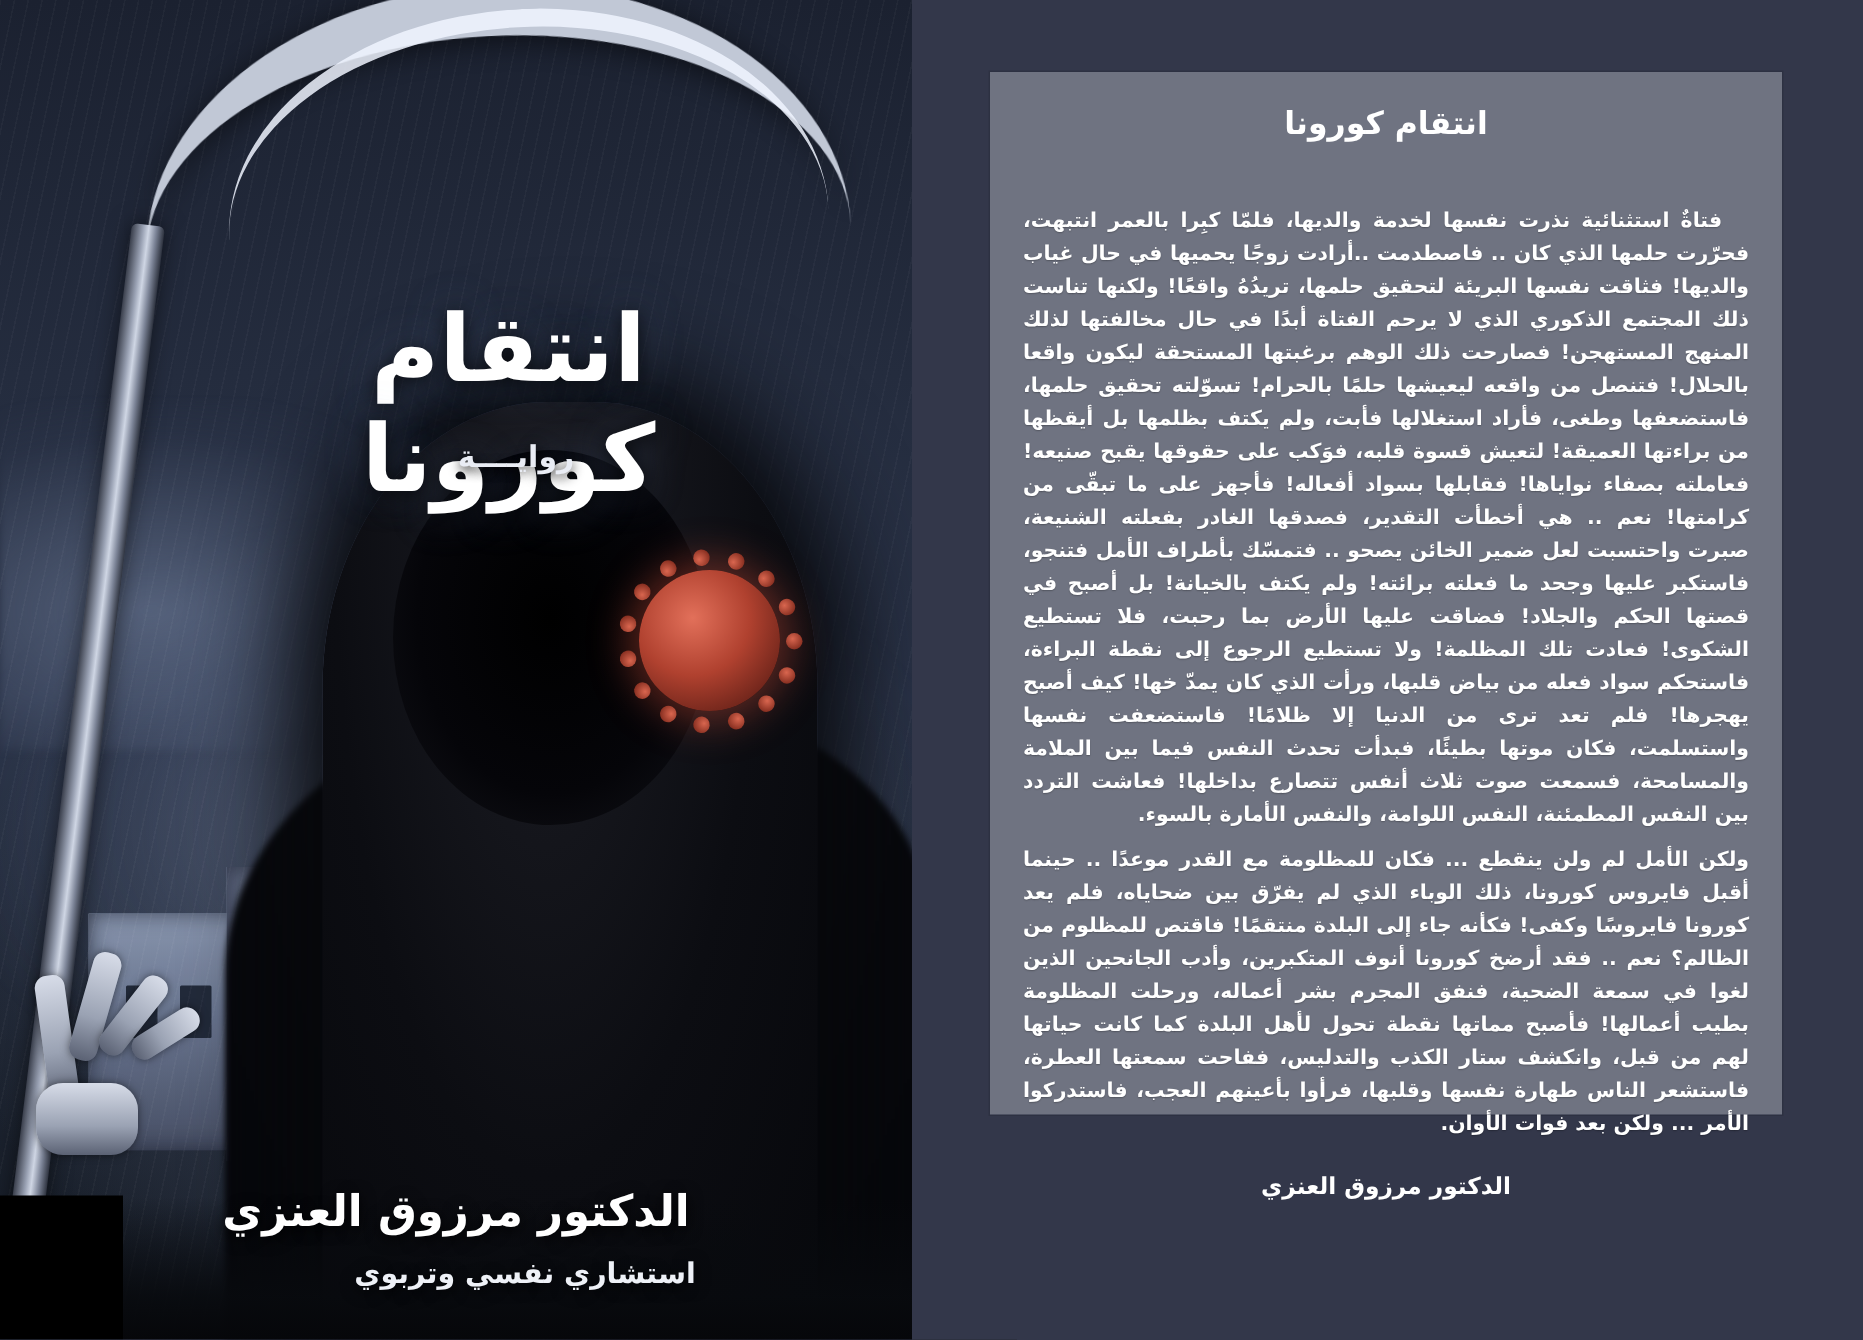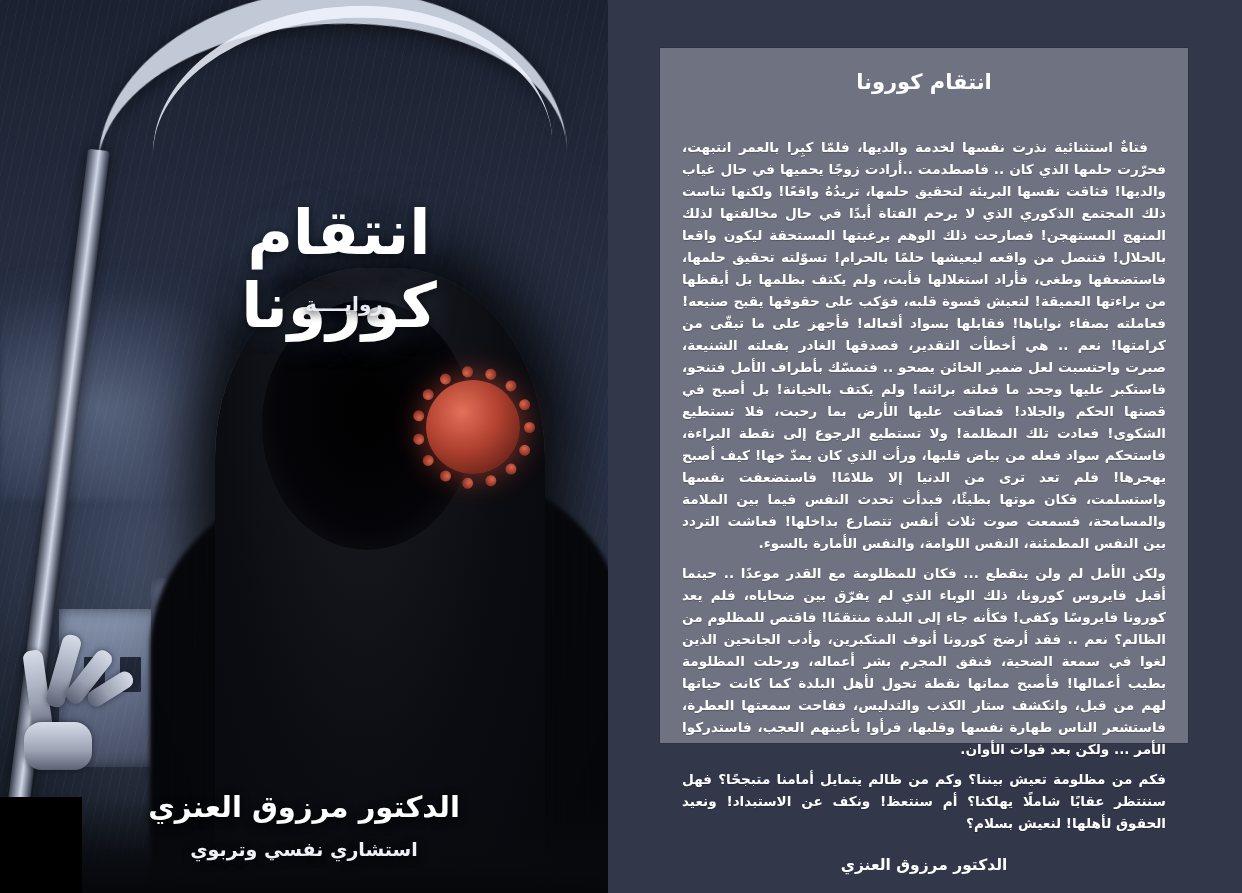--- a/index.html
+++ b/index.html
@@ -263,20 +263,21 @@
   .cover-role {
     position: absolute;
     top: 838px;
     left: 0;
     width: 608px;
     text-align: center;
     color: #eef1f7;
     font-size: 19px;
     font-weight: bold;
     text-shadow: 0 2px 10px rgba(0,0,0,0.95);
+    padding-left: 46px;
   }
 
   
   .blurb {
     position: absolute;
     left: 660px;
     top: 48px;
     width: 528px;
     height: 695px;
     background: #6f7381;
@@ -381,17 +382,16 @@
     <div class="cover-author">الدكتور مرزوق العنزي</div>
     <div class="cover-role">استشاري نفسي وتربوي</div>
 
     <div class="black-corner"></div>
   </div>
 
   <div class="blurb">
     <div class="blurb-title">انتقام كورونا</div>
     <p>فتاةٌ استثنائية نذرت نفسها لخدمة والديها، فلمّا كبِرا بالعمر انتبهت، فحرّرت حلمها الذي كان .. فاصطدمت ..أرادت زوجًا يحميها في حال غياب والديها! فثاقت نفسها البريئة لتحقيق حلمها، تريدُهُ واقعًا! ولكنها تناست ذلك المجتمع الذكوري الذي لا يرحم الفتاة أبدًا في حال مخالفتها لذلك المنهج المستهجن! فصارحت ذلك الوهم برغبتها المستحقة ليكون واقعا بالحلال! فتنصل من واقعه ليعيشها حلمًا بالحرام! تسوّلته تحقيق حلمها، فاستضعفها وطغى، فأراد استغلالها فأبت، ولم يكتف بظلمها بل أيقظها من براءتها العميقة! لتعيش قسوة قلبه، فوَكب على حقوقها يقبح صنيعه! فعاملته بصفاء نواياها! فقابلها بسواد أفعاله! فأجهز على ما تبقّى من كرامتها! نعم .. هي أخطأت التقدير، فصدقها الغادر بفعلته الشنيعة، صبرت واحتسبت لعل ضمير الخائن يصحو .. فتمسّك بأطراف الأمل فتنجو، فاستكبر عليها وجحد ما فعلته برائته! ولم يكتف بالخيانة! بل أصبح في قصتها الحكم والجلاد! فضاقت عليها الأرض بما رحبت، فلا تستطيع الشكوى! فعادت تلك المظلمة! ولا تستطيع الرجوع إلى نقطة البراءة، فاستحكم سواد فعله من بياض قلبها، ورأت الذي كان يمدّ خها! كيف أصبح يهجرها! فلم تعد ترى من الدنيا إلا ظلامًا! فاستضعفت نفسها واستسلمت، فكان موتها بطيئًا، فبدأت تحدث النفس فيما بين الملامة والمسامحة، فسمعت صوت ثلاث أنفس تتصارع بداخلها! فعاشت التردد بين النفس المطمئنة، النفس اللوامة، والنفس الأمارة بالسوء.</p>
     <p>ولكن الأمل لم ولن ينقطع ... فكان للمظلومة مع القدر موعدًا .. حينما أقبل فايروس كورونا، ذلك الوباء الذي لم يفرّق بين ضحاياه، فلم يعد كورونا فايروسًا وكفى! فكأنه جاء إلى البلدة منتقمًا! فاقتص للمظلوم من الظالم؟ نعم .. فقد أرضخ كورونا أنوف المتكبرين، وأدب الجانحين الذين لغوا في سمعة الضحية، فنفق المجرم بشر أعماله، ورحلت المظلومة بطيب أعمالها! فأصبح مماتها نقطة تحول لأهل البلدة كما كانت حياتها لهم من قبل، وانكشف ستار الكذب والتدليس، ففاحت سمعتها العطرة، فاستشعر الناس طهارة نفسها وقلبها، فرأوا بأعينهم العجب، فاستدركوا الأمر ... ولكن بعد فوات الأوان.</p>
-    <p>فكم من مظلومة تعيش بيننا؟ وكم من ظالم يتمايل أمامنا متبجحًا؟ فهل سننتظر عقابًا شاملًا يهلكنا؟ أم سنتعظ! ونكف عن الاستبداد! ونعيد الحقوق لأهلها! لنعيش بسلام؟</p>
     <div class="blurb-author">الدكتور مرزوق العنزي</div>
   </div>
 
 </div>
 
 </body></html>

